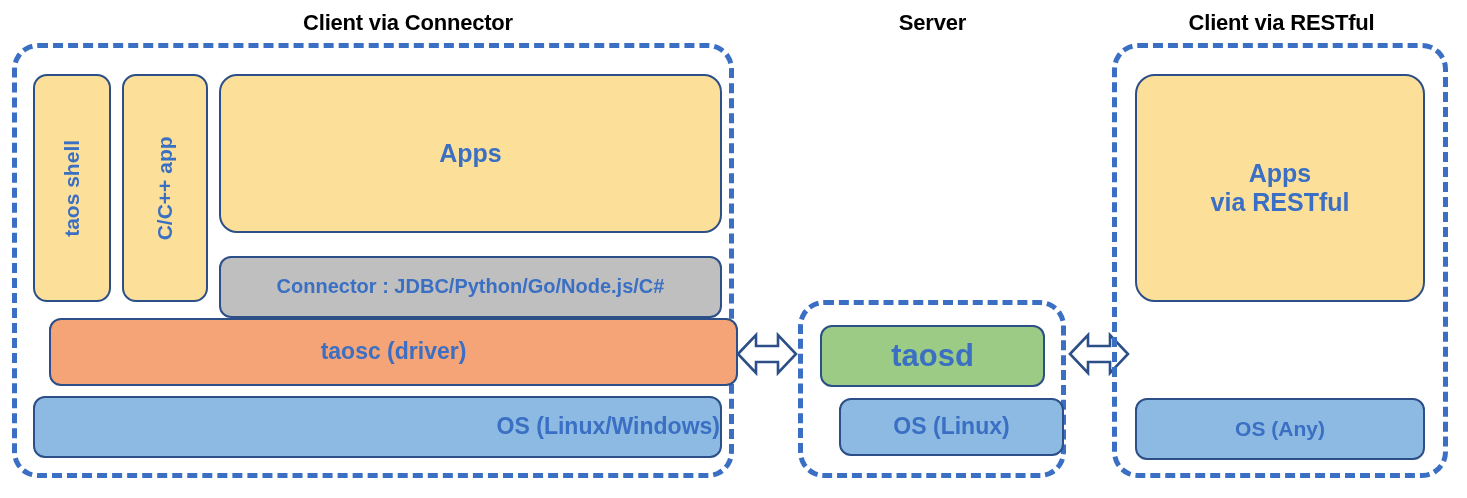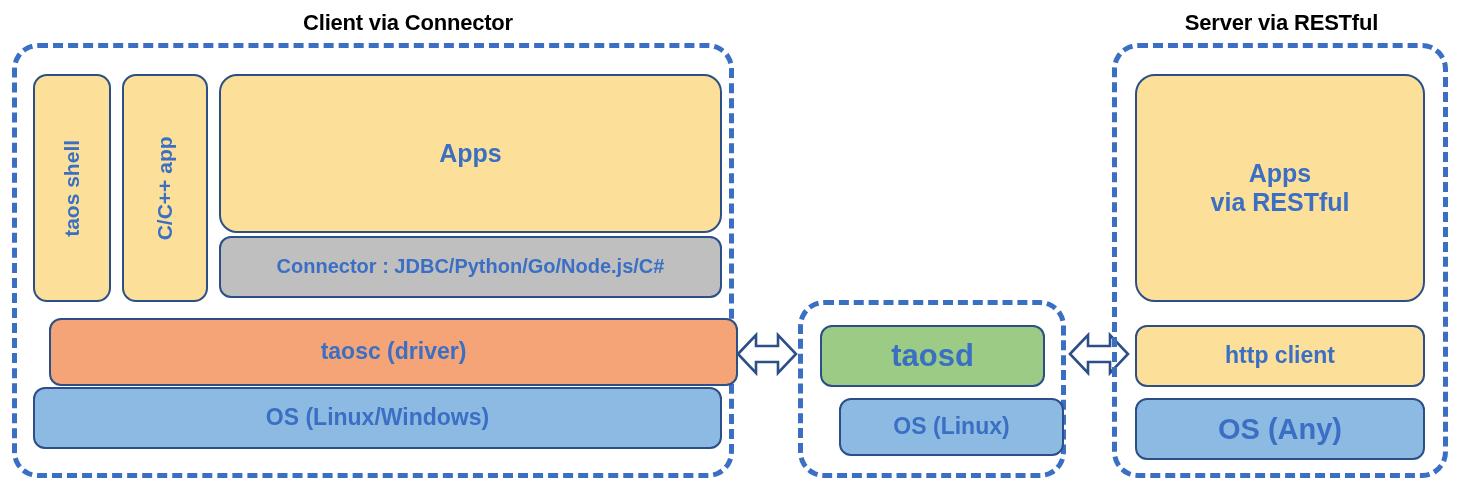--- a/index.html
+++ b/index.html
@@ -82,46 +82,47 @@
   }
   .arrow svg { display: block; }
 </style>
 </head>
 <body>
 
 <div id="canvas">
 
   <div class="section-title" style="left:188px; top:10px; width:440px;">Client via Connector</div>
 
+  <div class="section-title" style="left:800px; top:10px; width:265px;">Server</div>
 
-  <div class="section-title" style="left:1115px; top:10px; width:333px;">Server via RESTful</div>
+  <div class="section-title" style="left:1115px; top:10px; width:333px;">Client via RESTful</div>
 
   <div class="group" style="left:12px; top:43px; width:722px; height:435px;"></div>
 
   <div class="box yellow vertical" style="left:33px; top:74px; width:78px; height:228px;">
     <span class="vlabel">taos shell</span>
   </div>
 
   <div class="box yellow vertical" style="left:122px; top:74px; width:86px; height:228px;">
     <span class="vlabel">C/C++ app</span>
   </div>
 
   <div class="box yellow" style="left:219px; top:74px; width:503px; height:159px; border-radius:18px; font-size:25px;">
     <span class="label">Apps</span>
   </div>
 
-  <div class="box gray" style="left:219px; top:236px; width:503px; height:62px; font-size:20px;">
+  <div class="box gray" style="left:219px; top:256px; width:503px; height:62px; font-size:20px;">
     <span class="label">Connector : JDBC/Python/Go/Node.js/C#</span>
   </div>
 
   <div class="box orange" style="left:33px; top:318px; width:689px; height:68px; font-size:23px;">
     <span class="label">taosc (driver)</span>
   </div>
 
-  <div class="box blue" style="left:33px; top:387px; width:689px; height:62px; font-size:23px;">
+  <div class="box blue" style="left:33px; top:396px; width:689px; height:62px; font-size:23px;justify-content:flex-end;">
     <span class="label">OS (Linux/Windows)</span>
   </div>
 
   <div class="arrow" style="left:736px; top:325px;">
     <svg width="62" height="58" viewBox="0 0 62 58">
       <polygon points="2,29 20,10 20,21 42,21 42,10 60,29 42,48 42,37 20,37 20,48" fill="#FFFFFF" stroke="#2C4F87" stroke-width="2.6" stroke-linejoin="miter"></polygon>
     </svg>
   </div>
 
   <div class="group" style="left:798px; top:300px; width:268px; height:178px;"></div>
@@ -140,21 +141,18 @@
     </svg>
   </div>
 
   <div class="group" style="left:1112px; top:43px; width:336px; height:435px;"></div>
 
   <div class="box yellow" style="left:1135px; top:74px; width:290px; height:228px; border-radius:20px; font-size:25px;">
     <span class="label">Apps
 via RESTful</span>
   </div>
 
-  <div class="box yellow" style="left:1135px; top:325px; width:290px; height:62px; font-size:23px;">
-    <span class="label">http client</span>
-  </div>
 
-  <div class="box blue" style="left:1135px; top:398px; width:290px; height:62px; font-size:29px;">
+  <div class="box blue" style="left:1135px; top:398px; width:290px; height:62px; font-size:21px;">
     <span class="label">OS (Any)</span>
   </div>
 
 </div>
 
 </body></html>

